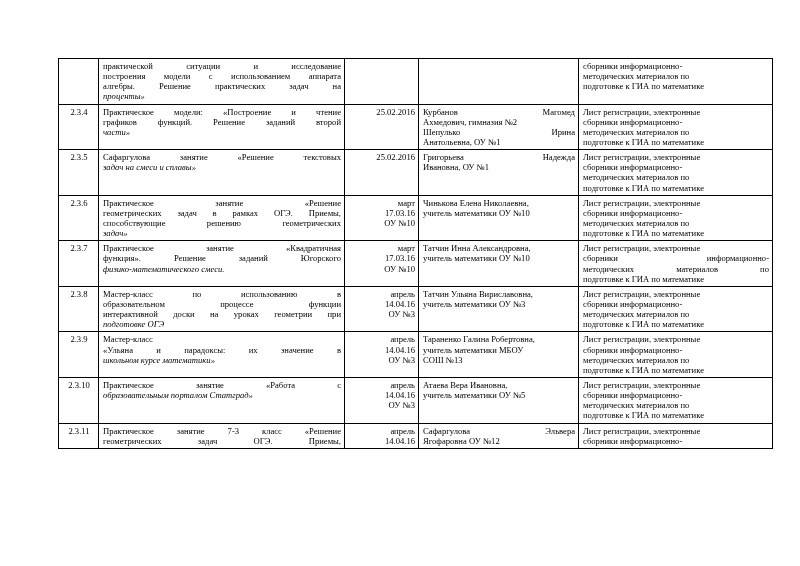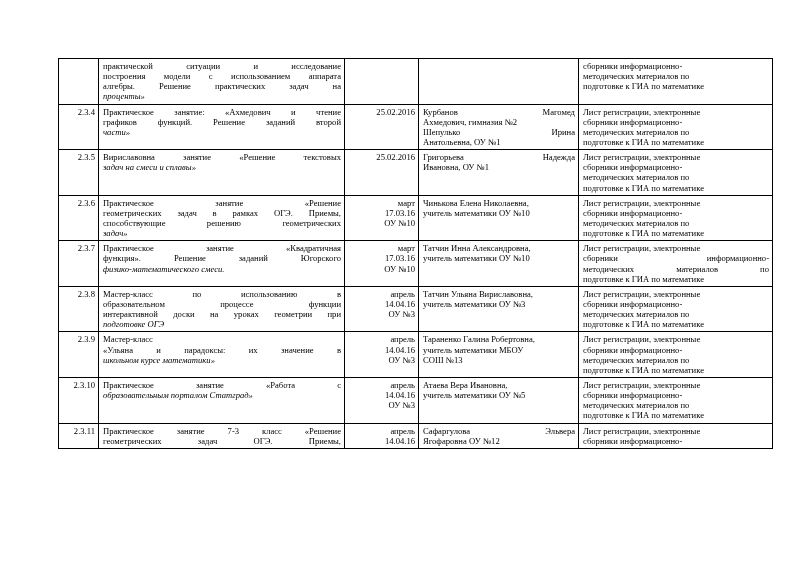--- a/index.html
+++ b/index.html
@@ -32,21 +32,21 @@
     font-size: 8.6px;
     line-height: 1.18;
     font-family: "Liberation Serif", serif;
   }
   col.c-num { width: 40px; }
   col.c-desc { width: 246px; }
   col.c-date { width: 74px; }
   col.c-person { width: 160px; }
   col.c-result { width: 194px; }
 
-  td.num { text-align: right; padding-left: 5px; }
+  td.num { text-align: center; padding-left: 5px; }
   td.desc { text-align: justify; text-justify: inter-word; }
   td.date { text-align: right; }
   td.person { text-align: left; }
   td.result { text-align: justify; text-justify: inter-word; }
 
   .line { display: block; }
   .just {
     text-align: justify;
     text-align-last: justify;
   }
@@ -83,21 +83,21 @@
         <td class="result">
           <span class="line">сборники информационно-</span>
           <span class="line">методических материалов по</span>
           <span class="line">подготовке к ГИА по математике</span>
         </td>
       </tr>
 
       <tr>
         <td class="num">2.3.4</td>
         <td class="desc">
-          <span class="line just">Практическое занятие: «Ахмедович и чтение</span>
+          <span class="line just">Практическое модели: «Построение и чтение</span>
           <span class="line just">графиков функций.  Решение заданий второй</span>
           <span class="line lastline">части»</span>
         </td>
         <td class="date">
           <span class="line">25.02.2016</span>
         </td>
         <td class="person">
           <span class="line just">Курбанов Магомед</span>
           <span class="line">Ахмедович, гимназия №2</span>
           <span class="line just">Шепулько Ирина</span>
@@ -107,21 +107,21 @@
           <span class="line">Лист регистрации, электронные</span>
           <span class="line">сборники информационно-</span>
           <span class="line">методических материалов по</span>
           <span class="line">подготовке к ГИА по математике</span>
         </td>
       </tr>
 
       <tr>
         <td class="num">2.3.5</td>
         <td class="desc">
-          <span class="line just">Вириславовна занятие «Решение текстовых</span>
+          <span class="line just">Сафаргулова занятие «Решение текстовых</span>
           <span class="line lastline">задач на смеси и сплавы»</span>
         </td>
         <td class="date">
           <span class="line">25.02.2016</span>
         </td>
         <td class="person">
           <span class="line just">Григорьева Надежда</span>
           <span class="line">Ивановна, ОУ №1</span>
         </td>
         <td class="result">

